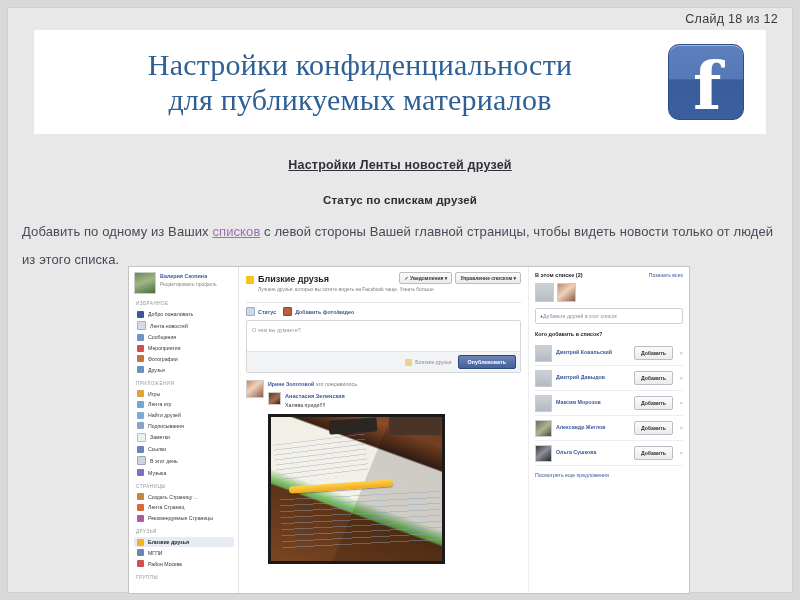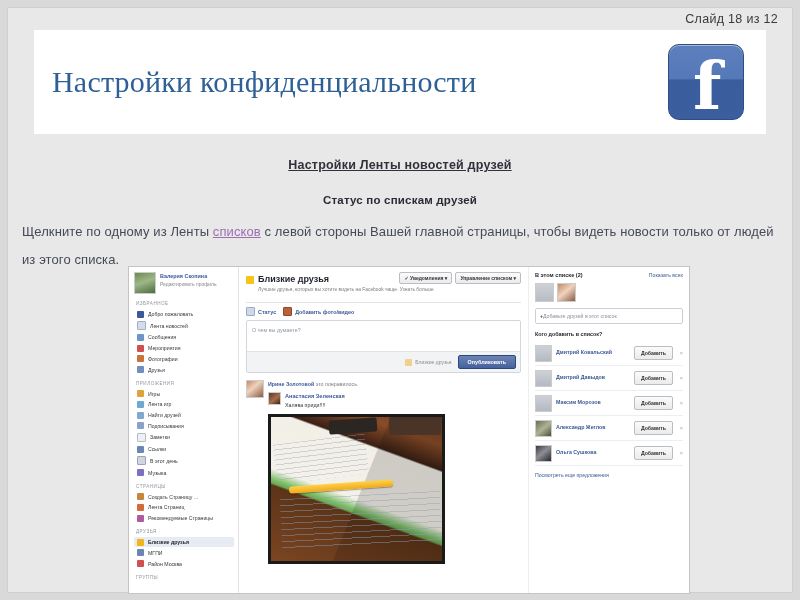--- a/index.html
+++ b/index.html
@@ -19,21 +19,21 @@
     font-family:"Liberation Sans", sans-serif;
   }
   
   .title-band{
     position:absolute;left:26px;top:22px;width:732px;height:104px;
     background:#ffffff;
     display:flex;align-items:center;
   }
   .title-text{
     flex:1;
-    text-align:left;
+    text-align:center;
     color:#2e6096;
     font-family:"Liberation Serif", serif;
     font-size:30px;line-height:1.18;
     padding-left:18px;
     letter-spacing:.2px;
   }
   .title-line{display:block;white-space:nowrap;}
   .fb-logo{
     width:74px;height:74px;margin-right:22px;flex:0 0 auto;
     border-radius:11px;
@@ -236,31 +236,32 @@
 </head>
 <body>
 
 <div class="slide">
 
   <div class="slide-number">Слайд 18 из 12</div>
 
   <div class="title-band">
     <div class="title-text">
       <span class="title-line">Настройки конфиденциальности</span>
+      <span class="title-line">для публикуемых материалов</span>
     </div>
     <div class="fb-logo">
       <span class="f">f</span>
     </div>
   </div>
 
   <div class="sub-head">Настройки Ленты новостей друзей</div>
   <div class="sub-head2">Статус по спискам друзей</div>
 
   <div class="para">
-    <span>Щелкните по одному из Ленты </span><a href="#">списков</a><span> с левой стороны Вашей главной страницы, чтобы видеть новости только от людей из этого списка.</span>
+    <span>Добавить по одному из Ваших </span><a href="#">списков</a><span> с левой стороны Вашей главной страницы, чтобы видеть новости только от людей из этого списка.</span>
   </div>
 
   <div class="shot">
 
     <div class="col-left">
       <div class="prof">
         <div class="av"></div>
         <div>
           <div class="nm">Валерия Скопина</div>
           <div class="ed">Редактировать профиль</div>

